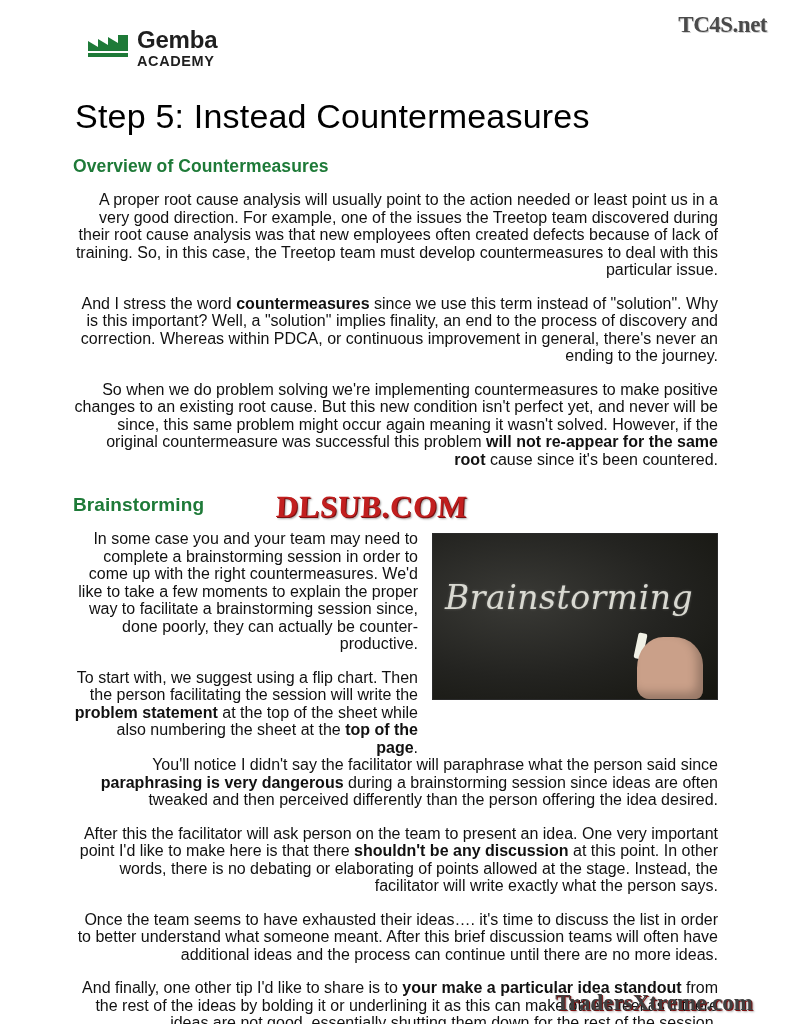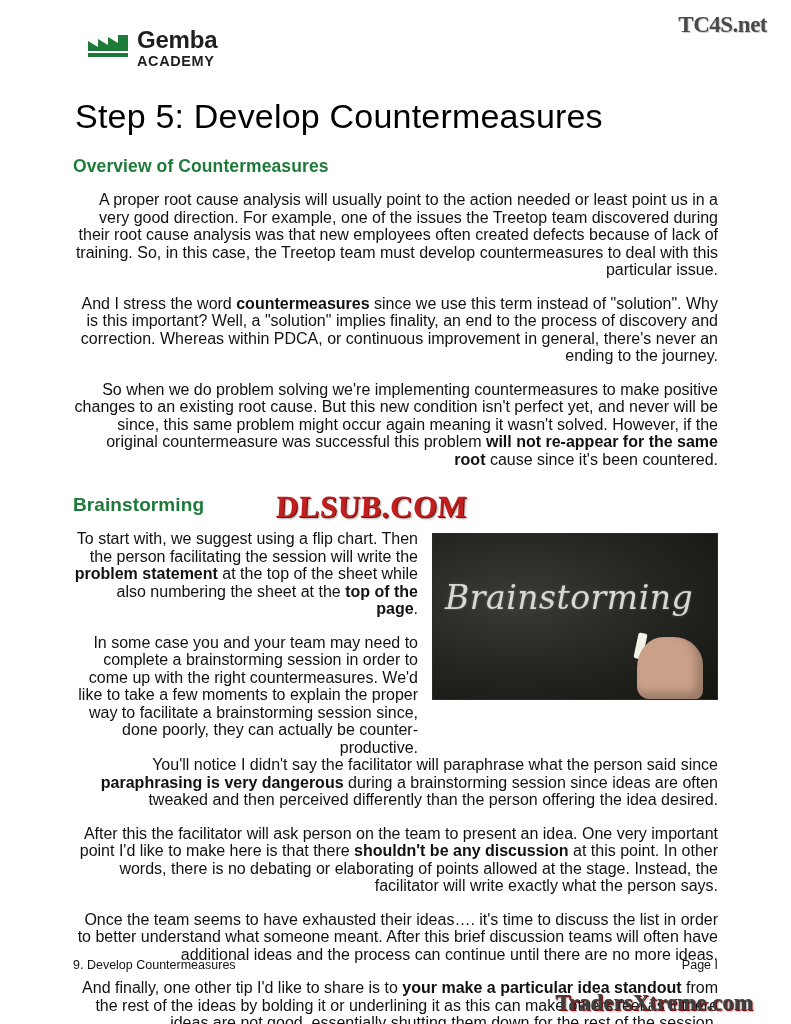--- a/index.html
+++ b/index.html
@@ -219,21 +219,21 @@
         <rect x="2" y="20" width="40" height="2" fill="#ffffff"></rect>
       </svg>
       <div class="logo-text">
         <div class="logo-gemba">Gemba</div>
         <div class="logo-academy">ACADEMY</div>
       </div>
     </div>
     <div class="watermark-tc4s">TC4S.net</div>
   </div>
 
-  <div class="doc-title">Step 5: Develop Countermeasures</div>
+  <div class="doc-title">Step 5: Instead Countermeasures</div>
 
   <div class="content">
 
     <h2 class="section">Overview of Countermeasures</h2>
 
     <p class="para full-col">A proper root cause analysis will usually point to the action needed or least point us in a very good direction. For example, one of the issues the Treetop team discovered during their root cause analysis was that new employees often created defects because of lack of training.  So, in this case, the Treetop team must develop countermeasures to deal with this particular issue.</p>
 
     <p class="para full-col">
       And I stress the word <b>countermeasures</b> since we use this term instead of "solution". Why is this important?
       Well, a "solution" implies finality, an end to the process of discovery and correction. Whereas within PDCA,
@@ -250,26 +250,26 @@
     <h2 class="section second">Brainstorming</h2>
 
     <div class="float-wrap">
       <div class="bs-image">
         <div class="bs-board"></div>
         <div class="bs-word">Brainstorming</div>
         <div class="bs-chalk"></div>
         <div class="bs-hand"></div>
       </div>
 
+      <p class="para text-col">In some case you and your team may need to complete a brainstorming session in order to come up with the right countermeasures.  We'd like to take a few moments to explain the proper way to facilitate a brainstorming session since, done poorly, they can actually be counter-productive.</p>
+
       <p class="para text-col">
         To start with, we suggest using a flip chart.  Then the person facilitating the session will write the <b>problem
         statement</b> at the top of the sheet while also numbering the sheet at the <b>top of the page</b>.
       </p>
-
-      <p class="para text-col">In some case you and your team may need to complete a brainstorming session in order to come up with the right countermeasures.  We'd like to take a few moments to explain the proper way to facilitate a brainstorming session since, done poorly, they can actually be counter-productive.</p>
     </div>
 
     <p class="para full-col">
       You'll notice I didn't say the facilitator will paraphrase what the person said since <b>paraphrasing is very
       dangerous</b> during a brainstorming session since ideas are often tweaked and then perceived differently than
       the person offering the idea desired.
     </p>
 
     <p class="para full-col">
       After this the facilitator will ask person on the team to present an idea.  One very important point I'd like to
@@ -282,20 +282,16 @@
     <p class="para full-col">
       And finally, one other tip I'd like to share is to <b>your make a particular idea standout</b> from the rest of the
       ideas by bolding it or underlining it as this can make others feel as if there ideas are not good, essentially
       shutting them down for the rest of the session.
     </p>
 
   </div>
 
   <div class="watermark-dlsub">DLSUB.COM</div>
 
-  <div class="footer">
-    <span>9. Develop Countermeasures</span>
-    <span>Page  I</span>
-  </div>
 
   <div class="watermark-traders">TradersXtreme.com</div>
 
 </div>
 
 </body></html>

